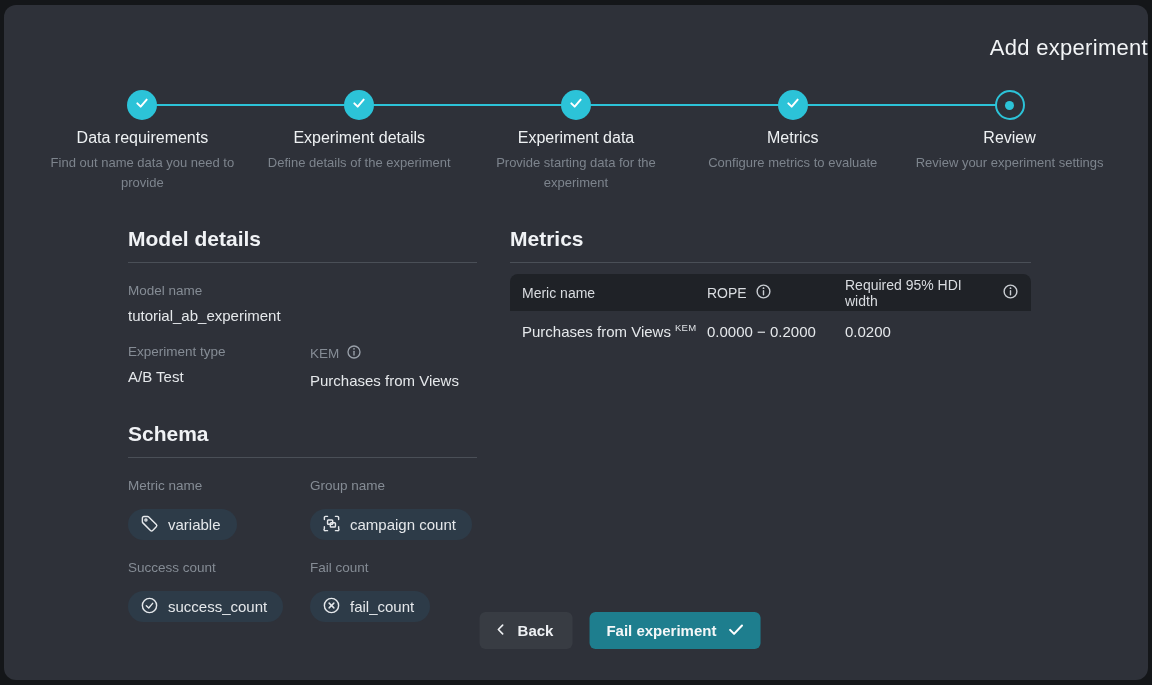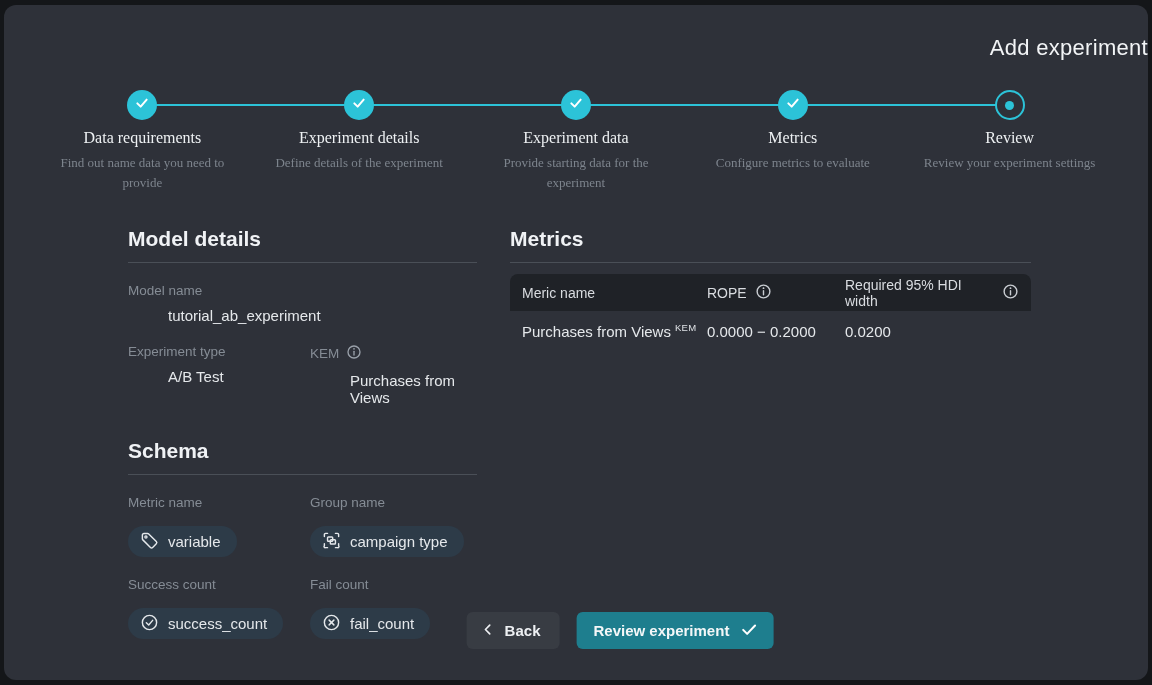--- a/index.html
+++ b/index.html
@@ -24,21 +24,20 @@
     color: #f2f4f6;
     letter-spacing: 0.3px;
     padding-left: 8px;
   }
 
   
   .stepper {
     position: relative;
     margin: 29px 30px 0 30px;
     display: flex;
-    font-family: Liberation Serif, serif;
   }
   .stepper-line {
     position: absolute;
     top: 14px;
     left: 10%;
     right: 10%;
     height: 2px;
     background: #2cc3d8;
   }
   .step {
@@ -84,21 +83,21 @@
   .col-left  { width: 349px; }
   .col-right { width: 521px; }
   .section-heading {
     font-size: 21px;
     font-weight: bold;
     color: #f0f2f5;
     padding-bottom: 11px;
     border-bottom: 1px solid #4a4f57;
   }
   .field-label { font-size: 13.5px; color: #858c95; margin-bottom: 9px; }
-  .field-value { font-size: 15px; color: #e5e8eb; margin-left: 40px; }
+  .field-value { font-size: 15px; color: #e5e8eb; }
   .field-block { margin-top: 20px; }
   .two-col { display: grid; grid-template-columns: 182px 1fr; }
   .label-with-icon { display: inline-flex; align-items: center; gap: 7px; }
   .info-svg { display: inline-block; }
 
   .schema-heading { margin-top: 33px; }
   .chip-grid { display: grid; grid-template-columns: 182px 1fr; margin-top: 20px; }
   .chip {
     display: inline-flex;
     align-items: center;
@@ -295,21 +294,21 @@
             <span>
               <svg width="19" height="19" viewBox="0 0 24 24" fill="none" stroke="#e5e8eb" stroke-width="1.8" stroke-linecap="round" stroke-linejoin="round">
                   <path d="M7 3 H4.5 A1.5 1.5 0 0 0 3 4.5 V7"></path>
                   <path d="M17 3 H19.5 A1.5 1.5 0 0 1 21 4.5 V7"></path>
                   <path d="M7 21 H4.5 A1.5 1.5 0 0 1 3 18.5 V16"></path>
                   <path d="M17 21 H19.5 A1.5 1.5 0 0 0 21 18.5 V16"></path>
                   <rect x="7" y="7.5" width="6.5" height="5.5" rx="1"></rect>
                   <rect x="10.5" y="11" width="6.5" height="5.5" rx="1"></rect>
                 </svg>
             </span>
-            <span>campaign type</span>
+            <span>campaign count</span>
           </span>
         </div>
       </div>
 
       <div class="chip-grid">
         <div>
           <div class="field-label">Success count</div>
           <span class="chip">
             <span>
               <svg width="19" height="19" viewBox="0 0 24 24">
@@ -380,21 +379,21 @@
   <div class="footer">
     <button class="btn btn-back">
       <span>
         <svg width="13" height="13" viewBox="0 0 24 24">
             <polyline points="15,4 7,12 15,20" fill="none" stroke="#eef0f3" stroke-width="3" stroke-linecap="round" stroke-linejoin="round"></polyline>
           </svg>
       </span>
       <span>Back</span>
     </button>
     <button class="btn btn-start">
-      <span>Review experiment</span>
+      <span>Fail experiment</span>
       <span>
         <svg width="19" height="19" viewBox="0 0 24 24">
             <polyline points="4.5,12.5 9.5,17.5 19.5,7" fill="none" stroke="#ffffff" stroke-width="2.6" stroke-linecap="round" stroke-linejoin="round"></polyline>
           </svg>
       </span>
     </button>
   </div>
 
 </div>
 

